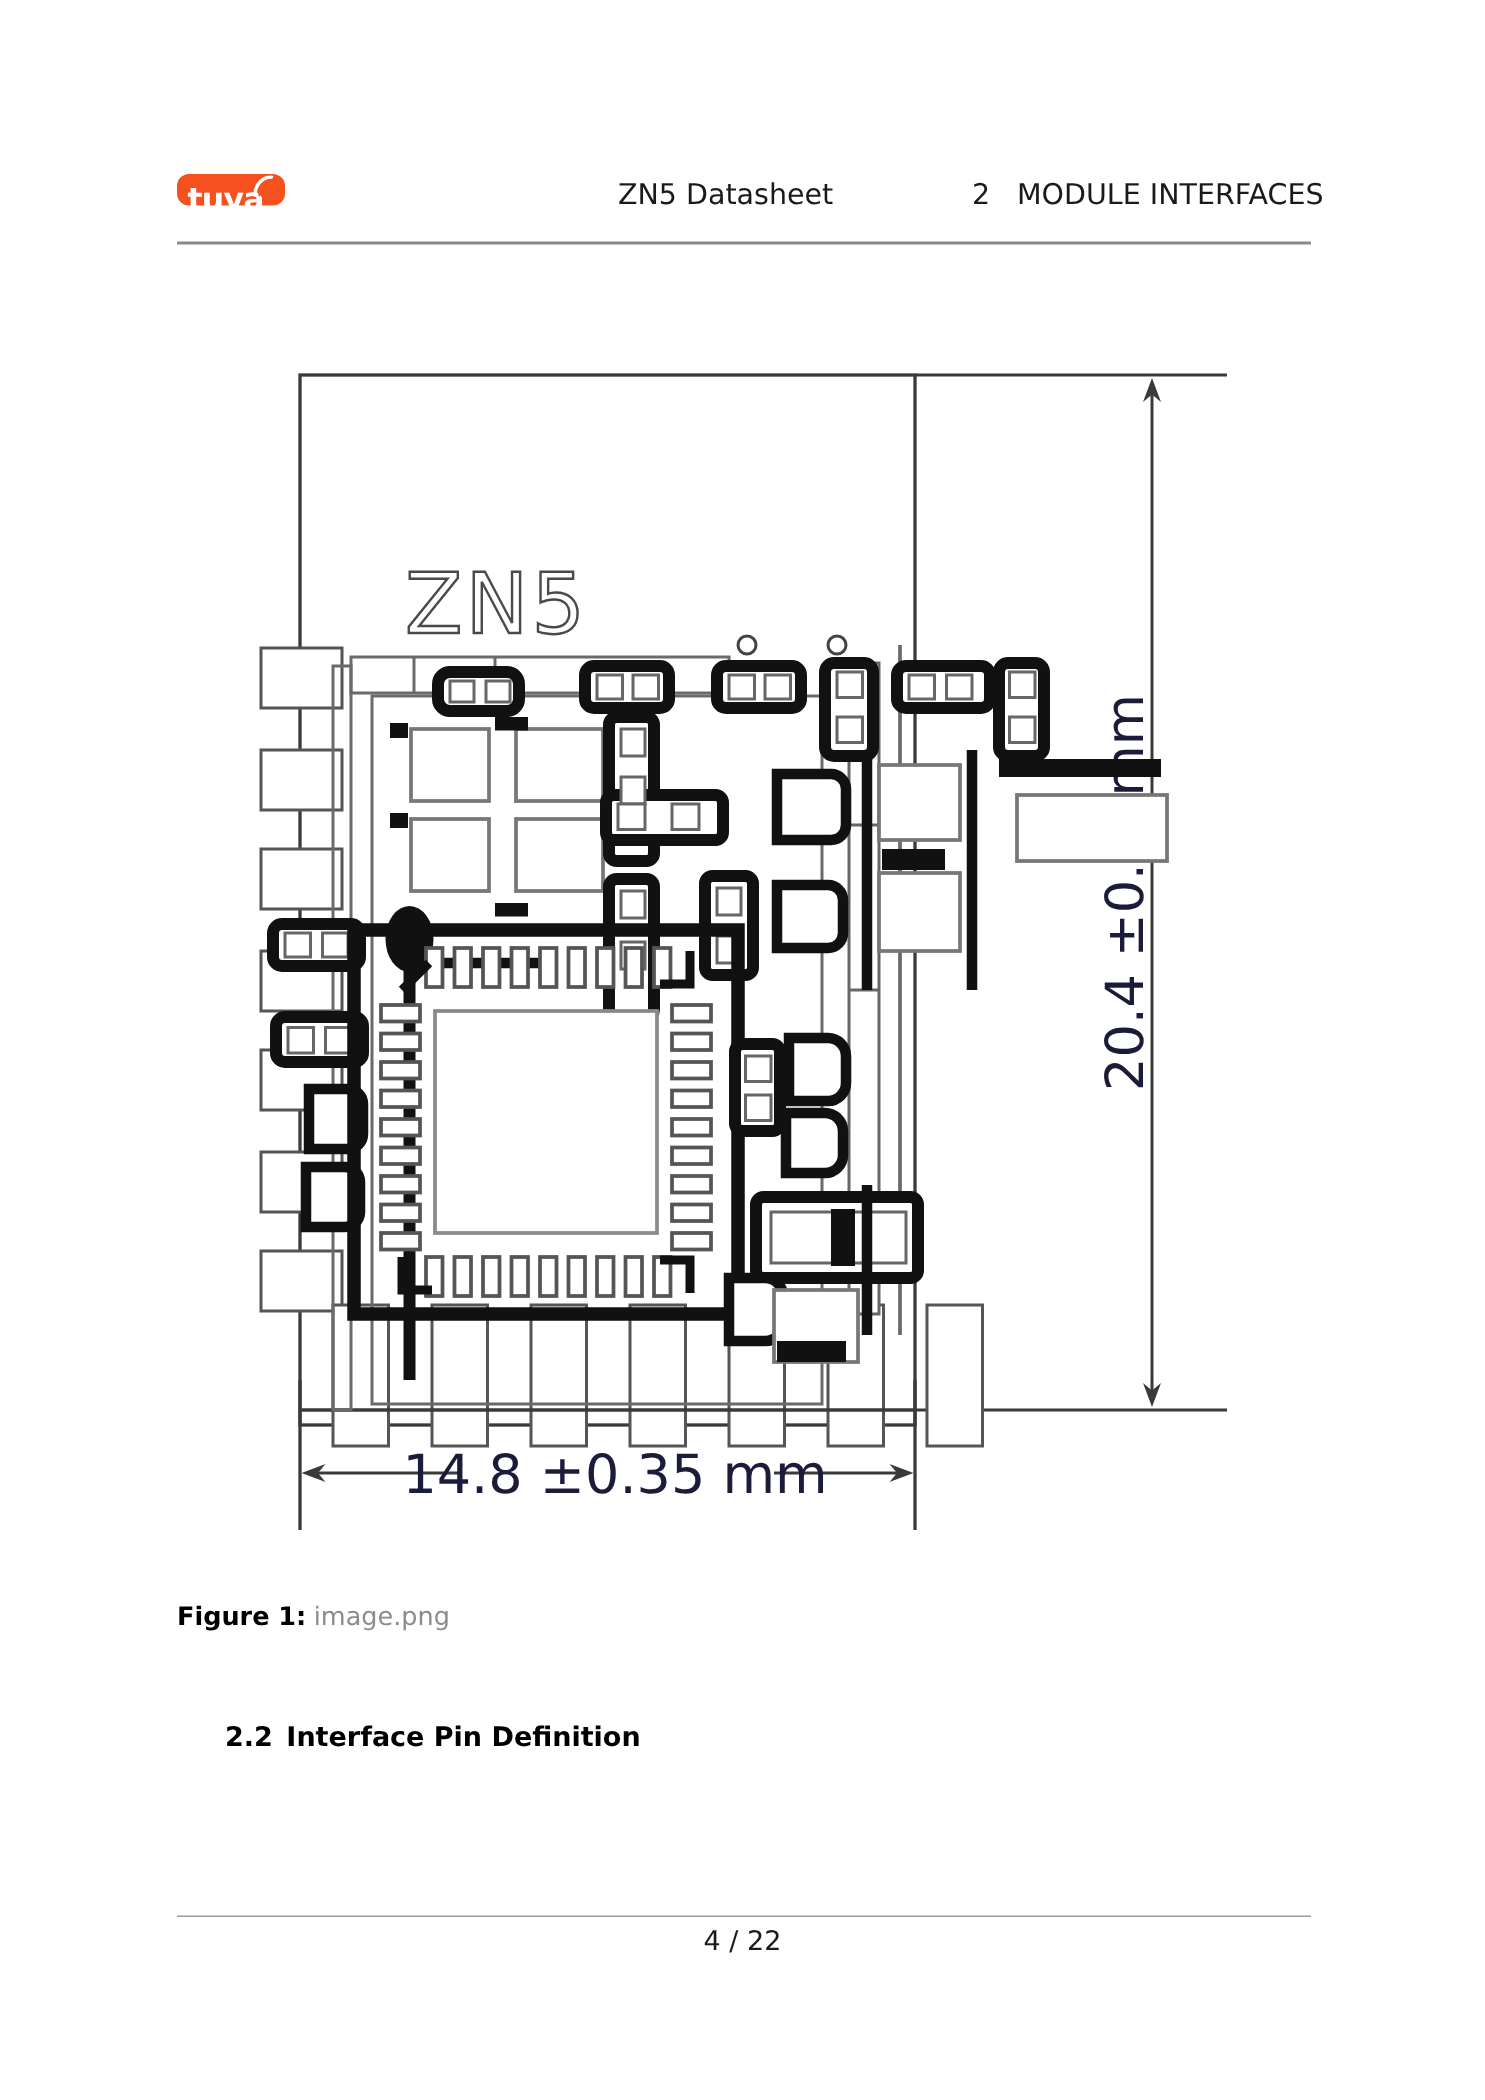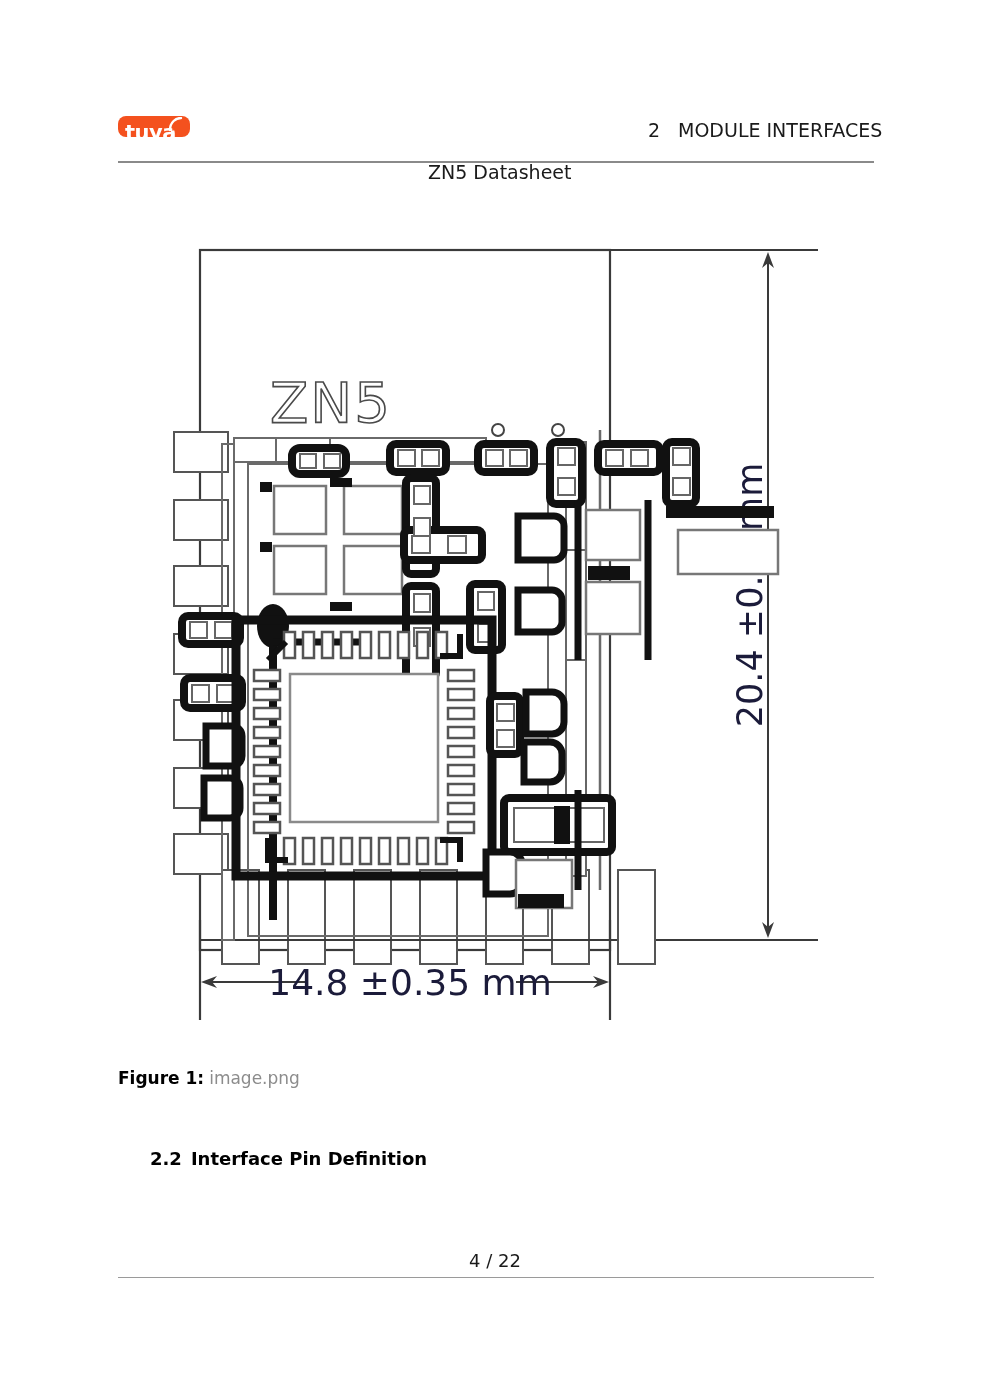--- a/index.html
+++ b/index.html
@@ -52,21 +52,21 @@
     width: 16px;
     height: 15px;
   }
   .hdr-text {
     position: absolute;
     top: 7px;
     font-size: 19px;
     color: #1a1a1a;
     white-space: nowrap;
   }
-  #hdr-doc-title { left: 310px; margin-top: 42px; }
+  #hdr-doc-title { left: 294px; }
   #hdr-section-num { left: 530px; }
   #hdr-section-title { left: 560px; text-align: right; }
   #header-rule {
     position: absolute;
     left: 118px;
     top: 161px;
     width: 756px;
     height: 2px;
     background: #8a8a8a;
   }
@@ -119,21 +119,21 @@
     position: absolute;
     left: 118px;
     top: 1277px;
     width: 756px;
     height: 1px;
     background: #9a9a9a;
   }
   #footer-page {
     position: absolute;
     left: 0;
-    top: 1250px;
+    top: 1284px;
     width: 990px;
     text-align: center;
     font-size: 18px;
     color: #1a1a1a;
   }
 </style>
 </head>
 <body>
 
 <div id="page-header">

